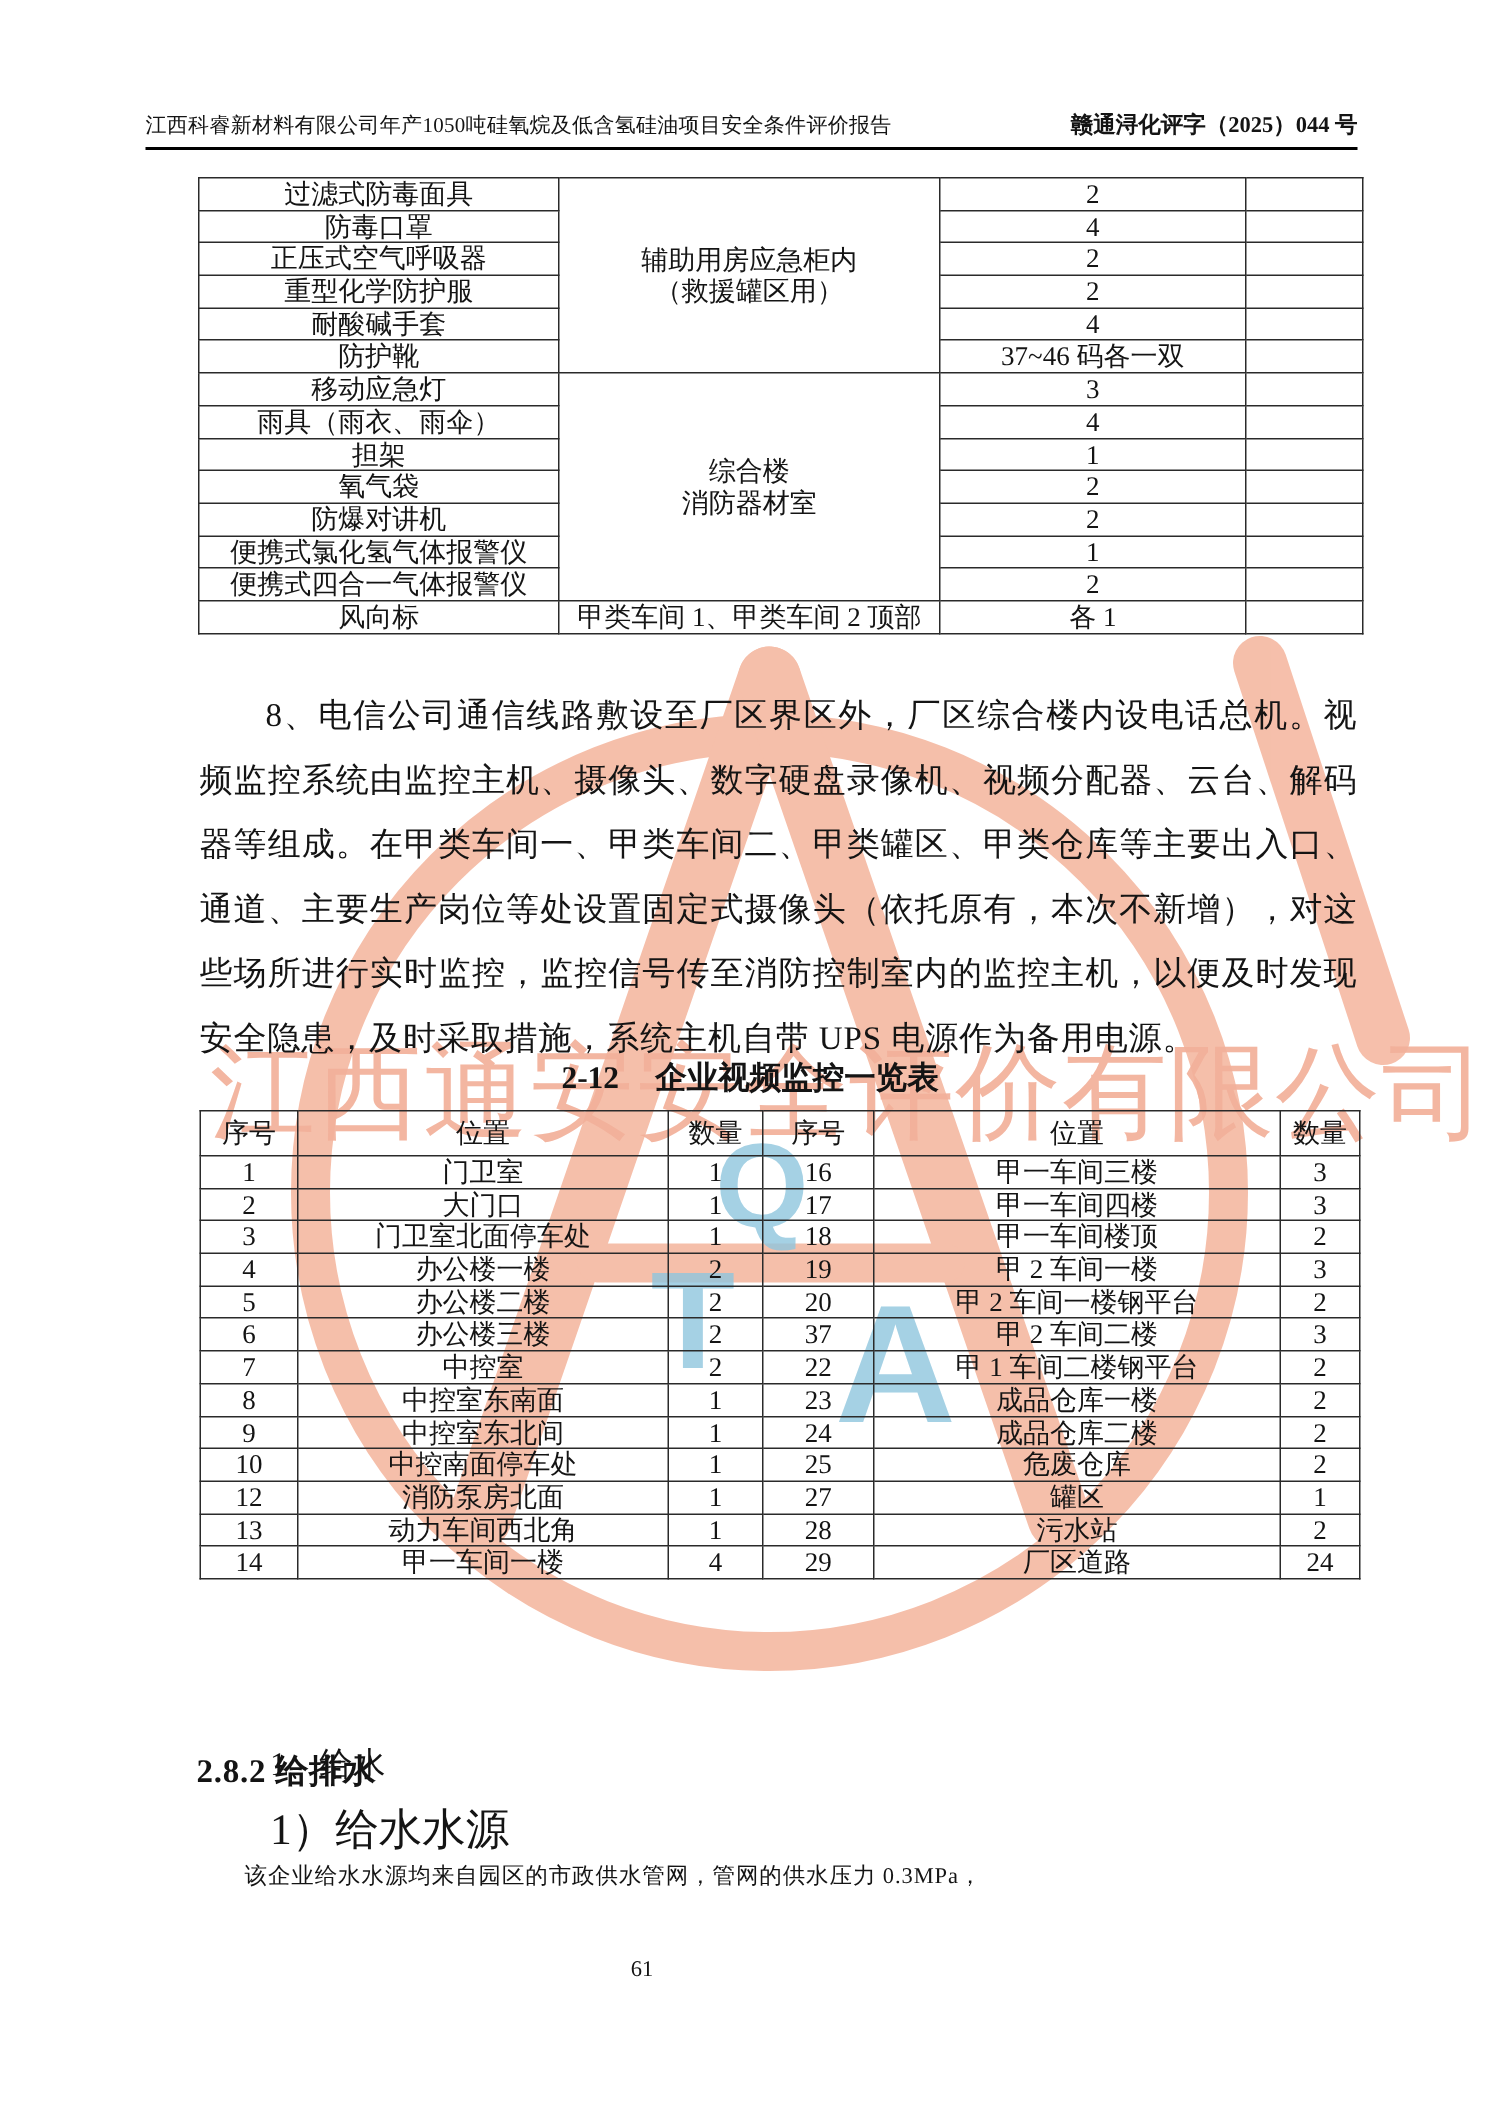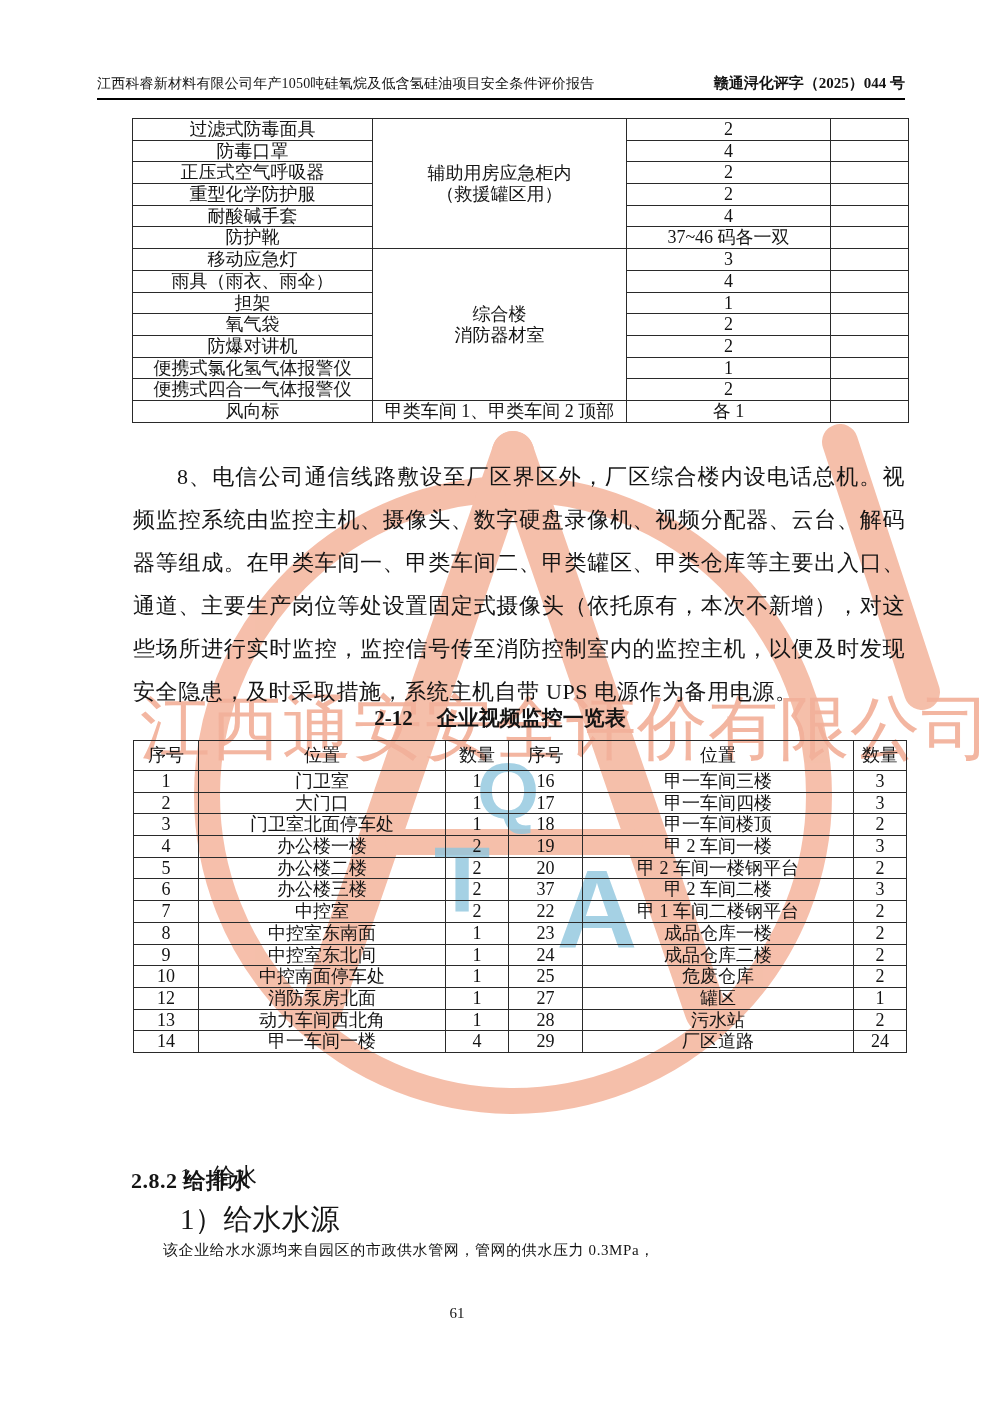--- a/index.html
+++ b/index.html
@@ -35,21 +35,21 @@
 
   .caption{position:absolute;left:0;top:704px;width:1000px;text-align:center;
            font-weight:bold;font-size:21px;}
   .caption .num{margin-right:24px;}
 
   .h282{position:absolute;left:131px;top:1122px;font-size:22px;font-weight:bold;letter-spacing:.5px;margin-top:44px;}
   .sub1{position:absolute;left:180px;top:1161px;font-size:22px;}
   .sub2{position:absolute;left:180px;top:1200px;font-size:29px;}
   .para2{position:absolute;left:133px;top:1241px;width:772px;font-size:15px;
          text-indent:2em;letter-spacing:.6px;}
-  .pageno{position:absolute;left:0;top:1305px;width:856px;text-align:center;font-size:15px;margin-left:29px;}
+  .pageno{position:absolute;left:0;top:1305px;width:856px;text-align:center;font-size:15px;}
 </style>
 </head>
 <body>
 
 <div class="page">
 
   <div class="wm">
     <svg class="wm-svg" width="1000" height="1414" viewBox="0 0 1000 1414">
       <g stroke="#f4b49c" fill="none" opacity="0.85" stroke-linecap="round">
         <circle cx="513" cy="795" r="306" stroke-width="26"></circle>

